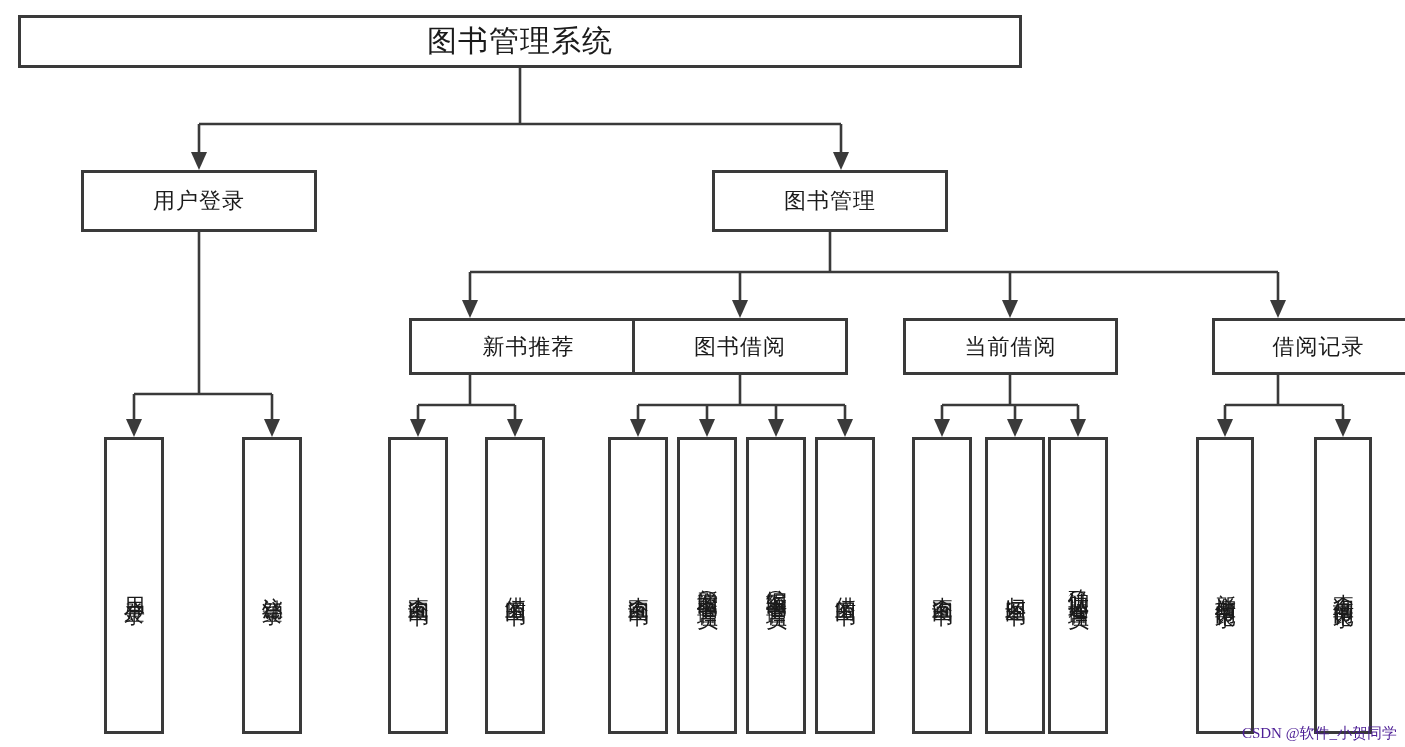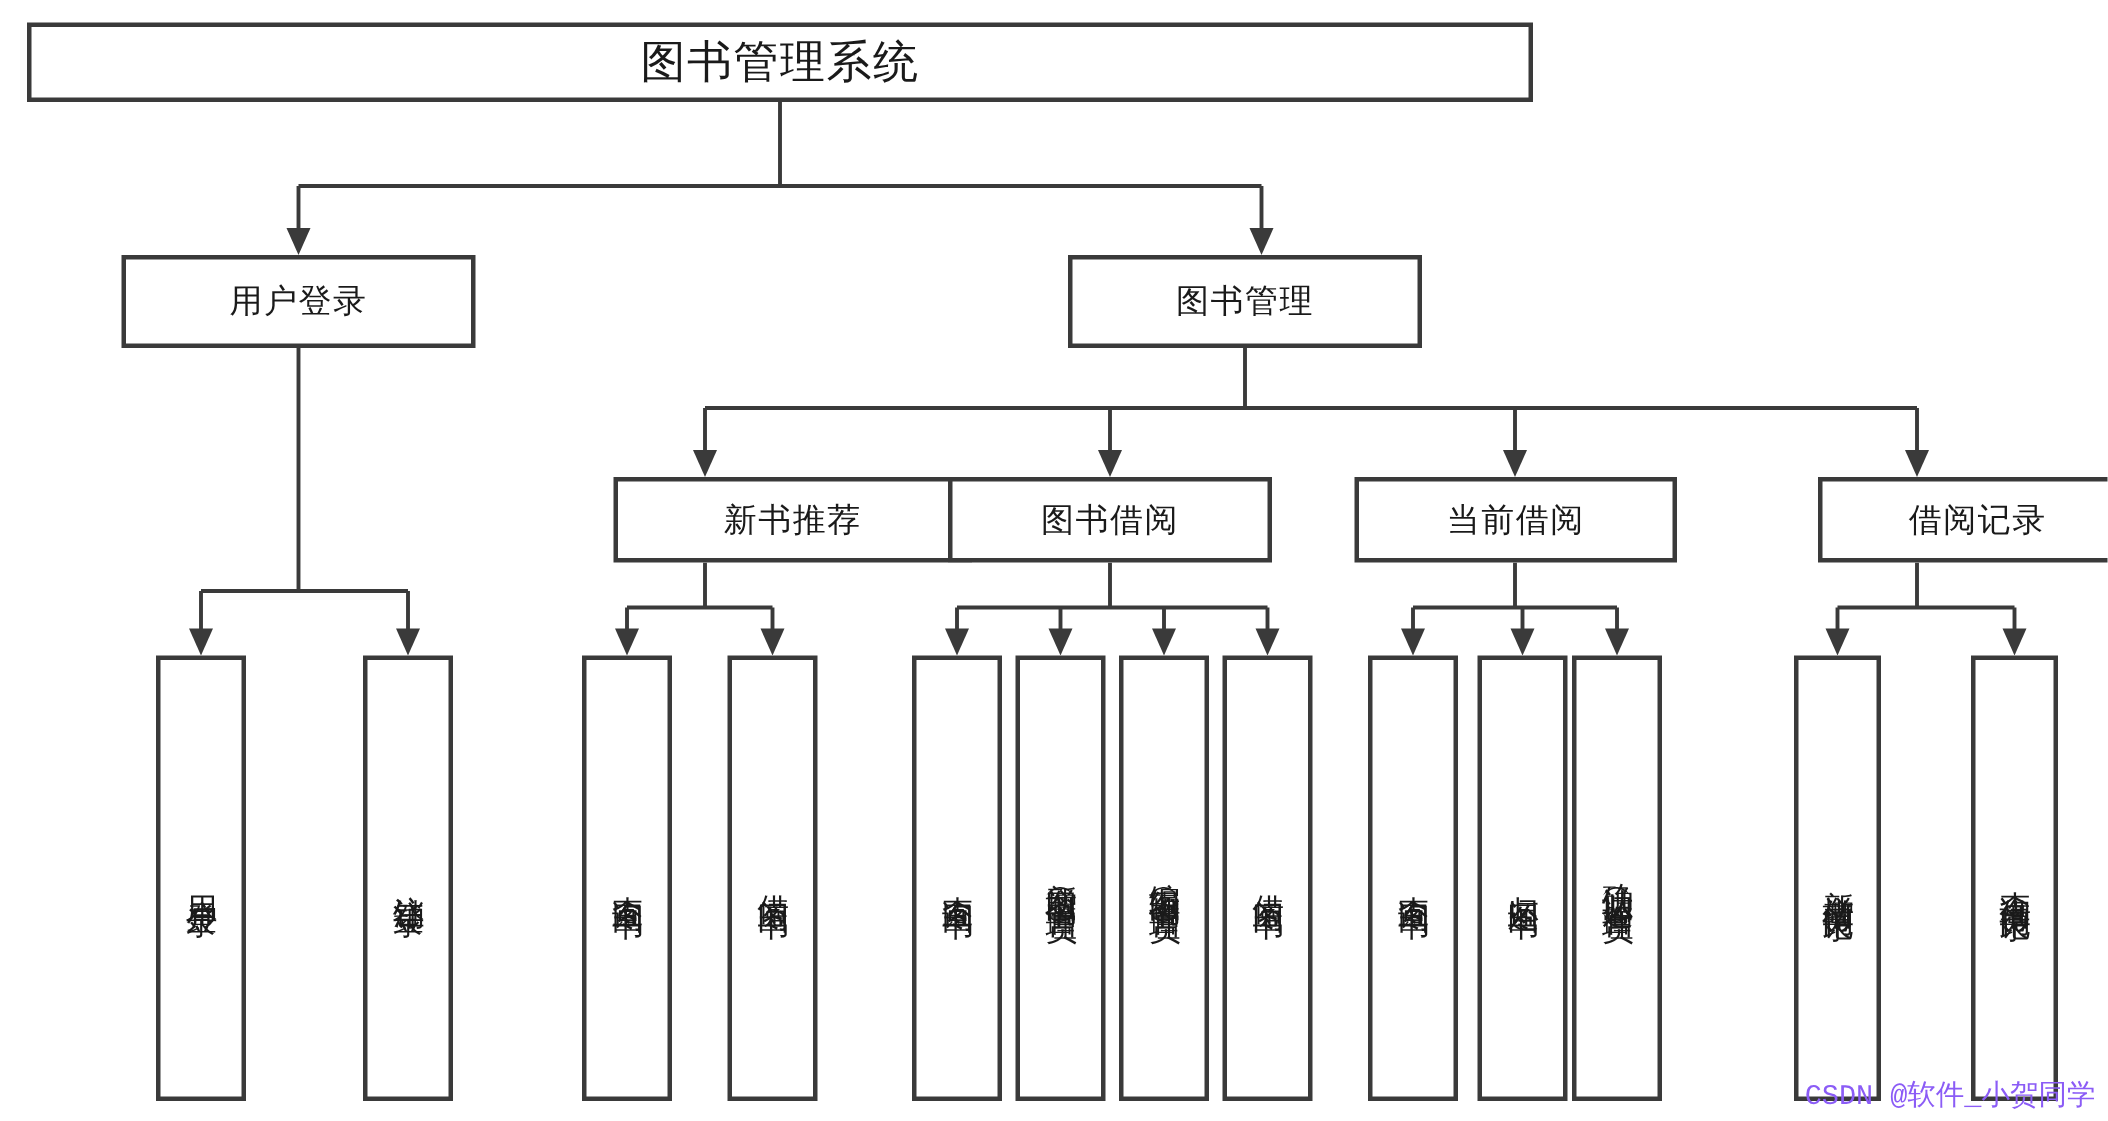--- a/index.html
+++ b/index.html
@@ -73,23 +73,23 @@
     letter-spacing: 1px;
     white-space: nowrap;
   }
   .root-label {
     font-size: 30px;
   }
   #watermark {
     position: absolute;
     right: 8px;
     bottom: 4px;
-    font-family: Liberation Mono, monospace;
-    font-size: 19px;
-    color: #8b5cf6;
+    font-family: Liberation Serif, serif;
+    font-size: 15px;
+    color: #4c1d95;
     white-space: nowrap;
     pointer-events: none;
   }
 </style>
 </head>
 <body>
 
 <div id="diagram-root">
 
   <svg class="tree-canvas" viewBox="0 0 1405 747">

